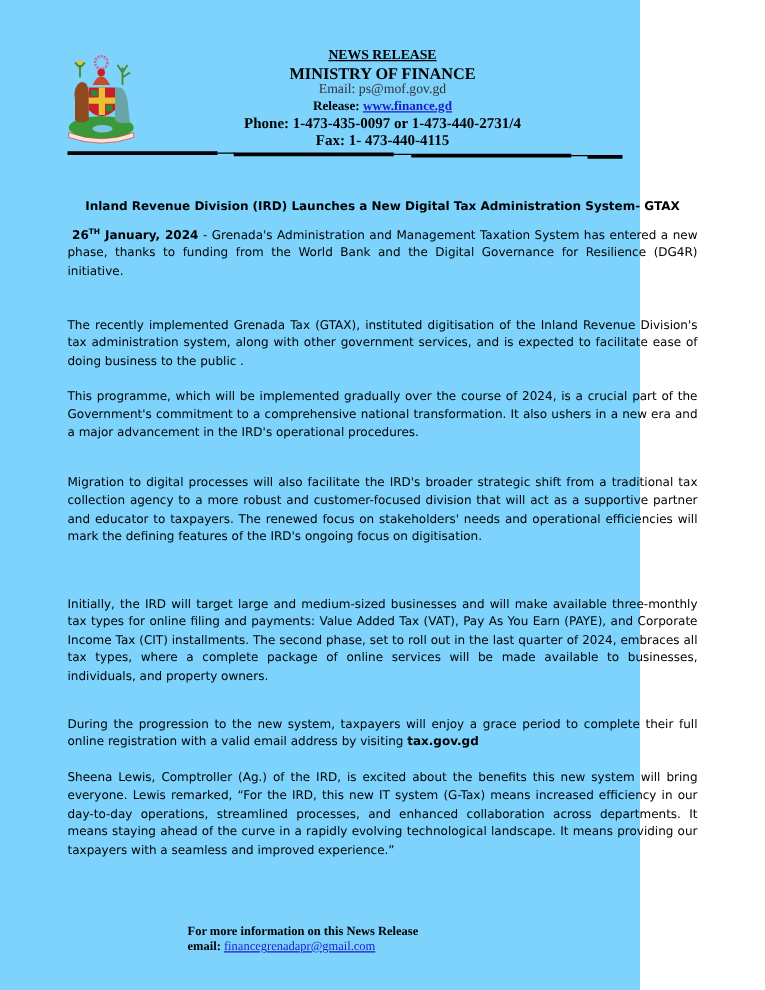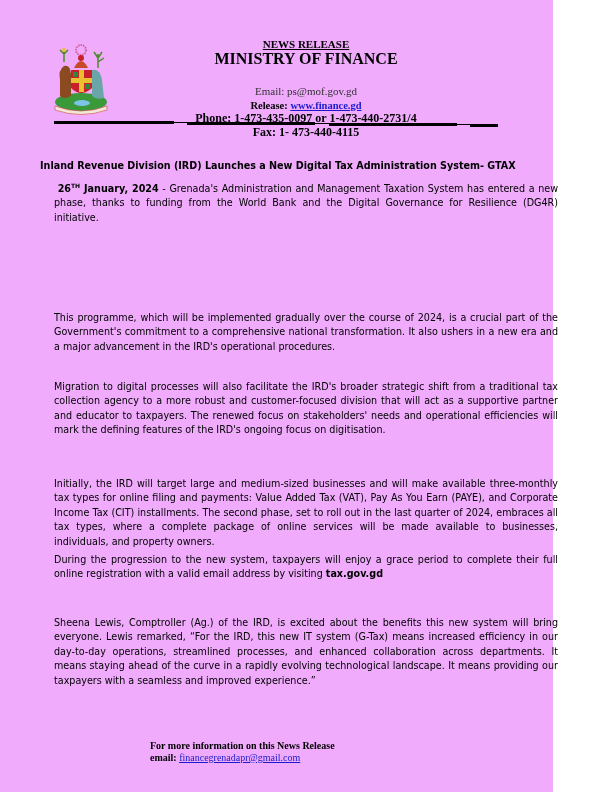--- a/index.html
+++ b/index.html
@@ -1,33 +1,33 @@
 <!DOCTYPE html>
 <html><head>
   <meta charset="utf-8">
   <style>
     html, body { margin: 0; padding: 0; background: #ffffff; }
     body { width: 612px; height: 792px; position: relative; overflow: hidden; font-family: "Liberation Sans", sans-serif; color: #000; }
-    .page { position: absolute; left: 0; top: 0; width: 553px; height: 792px; background: #f0abfc; }
+    .page { position: absolute; left: 0; top: 0; width: 512px; height: 792px; background: #7dd3fc; }
 
     
     .crest { position: absolute; left: 52px; top: 40px; width: 58px; height: 76px; }
     .header { position: absolute; left: 160px; top: 38px; width: 292px; text-align: center; font-family: "Liberation Serif", serif; line-height: 13.5px; }
     .header .l1 { font-size: 11px; font-weight: bold; text-decoration: underline; }
-    .header .l2 { font-size: 16px; font-weight: bold; }
-    .header .l3 { font-size: 11px; color: #333; margin-top: 20px; }
+    .header .l2 { font-size: 13px; font-weight: bold; }
+    .header .l3 { font-size: 11px; color: #333; }
     .header .l4 { font-size: 10.5px; font-weight: bold; }
     .header .l4 a { color: #1a1acc; text-decoration: underline; text-align: right; }
     .header .l5, .header .l6 { font-size: 12px; font-weight: bold; }
 
     .rule { position: absolute; height: 3px; background: #000; }
     .rule.thin { height: 1px; }
 
     
-    .title { position: absolute; left: 40px; top: 160px; width: 532px; font-family: "DejaVu Sans", sans-serif; font-weight: bold; font-size: 9.6px; }
+    .title { position: absolute; left: 40px; top: 160px; width: 532px; text-align: center; font-family: "DejaVu Sans", sans-serif; font-weight: bold; font-size: 9.6px; }
     .para { position: absolute; left: 54px; width: 504px; font-family: "DejaVu Sans", sans-serif; font-size: 9.6px; line-height: 14.4px; text-align: justify; }
     .para b { font-weight: bold; }
     sup { font-size: 6px; vertical-align: 4px; line-height: 0; }
 
     
     .footer { position: absolute; left: 150px; top: 740px; width: 320px; text-align: left; font-family: "Liberation Serif", serif; font-size: 10px; line-height: 12px; font-weight: bold; }
     .footer a { color: #1a1acc; text-decoration: underline; font-weight: normal; }
   </style>
 </head>
 <body>
@@ -76,28 +76,29 @@
   <div class="rule" style="left:329px; top:123px; width:128px;"></div>
   <div class="rule thin" style="left:457px; top:124px; width:14px;"></div>
   <div class="rule" style="left:470px; top:124px; width:28px;"></div>
 
   <div class="title">Inland Revenue Division (IRD) Launches a New Digital Tax Administration System- GTAX</div>
 
   <div class="para" style="top:182px;">
     &nbsp;<b>26</b><sup><b>TH</b></sup><b> January, 2024</b><span> - Grenada's Administration and Management Taxation System has entered a new phase, thanks to funding from the World Bank and the Digital Governance for Resilience (DG4R) initiative.</span>
   </div>
 
+  <div class="para" style="top:254px;">The recently implemented Grenada Tax (GTAX), instituted digitisation of the Inland Revenue Division's tax administration system, along with other government services, and is expected to facilitate ease of doing business to the public .</div>
 
   <div class="para" style="top:311px;">This programme, which will be implemented gradually over the course of 2024, is a crucial part of the Government's commitment to a comprehensive national transformation. It also ushers in a new era and a major advancement in the IRD's operational procedures.</div>
 
   <div class="para" style="top:380px;">Migration to digital processes will also facilitate the IRD's broader strategic shift from a traditional tax collection agency to a more robust and customer-focused division that will act as a supportive partner and educator to taxpayers. The renewed focus on stakeholders' needs and operational efficiencies will mark the defining features of the IRD's ongoing focus on digitisation.</div>
 
   <div class="para" style="top:477px;">Initially, the IRD will target large and medium-sized businesses and will make available three-monthly tax types for online filing and payments: Value Added Tax (VAT), Pay As You Earn (PAYE), and Corporate Income Tax (CIT) installments. The second phase, set to roll out in the last quarter of 2024, embraces all tax types, where a complete package of online services will be made available to businesses, individuals, and property owners.</div>
 
-  <div class="para" style="top:553px;">
+  <div class="para" style="top:573px;">
     <span>During the progression to the new system, taxpayers will enjoy a grace period to complete their full online registration with a valid email address by visiting </span><b>tax.gov.gd</b>
   </div>
 
   <div class="para" style="top:616px;">Sheena Lewis, Comptroller (Ag.) of the IRD, is excited about the benefits this new system will bring everyone. Lewis remarked, “For the IRD, this new IT system (G-Tax) means increased efficiency in our day-to-day operations, streamlined processes, and enhanced collaboration across departments. It means staying ahead of the curve in a rapidly evolving technological landscape. It means providing our taxpayers with a seamless and improved experience.”</div>
 
   <div class="footer">
     <div>For more information on this News Release</div>
     <div><span>email: </span><a>financegrenadapr@gmail.com</a></div>
   </div>
 

